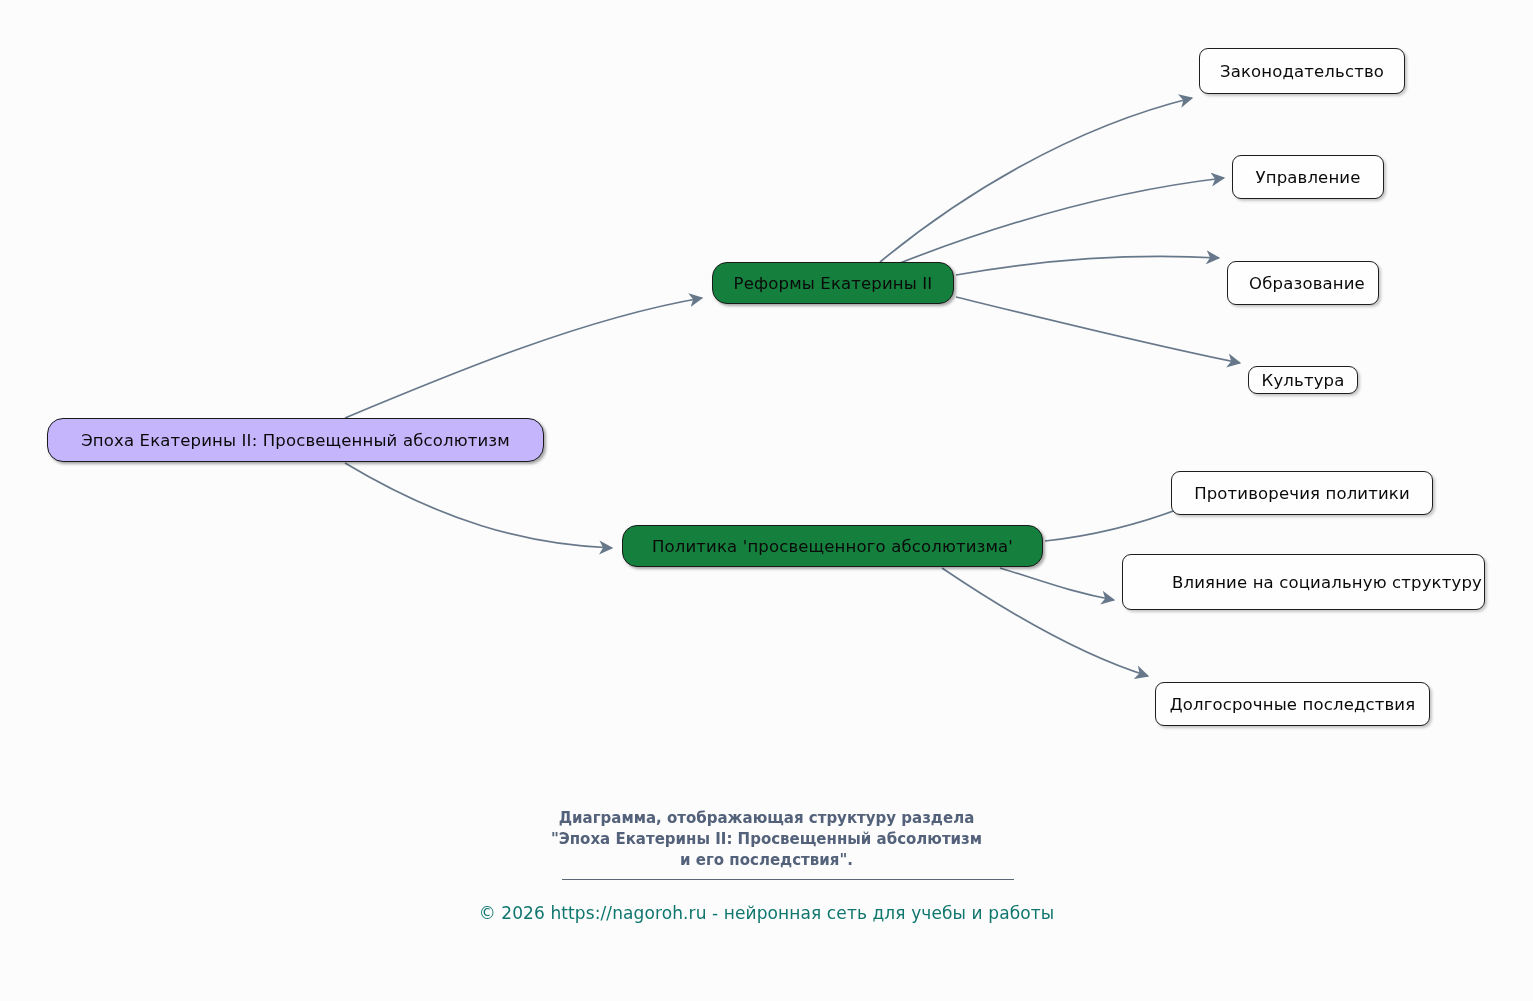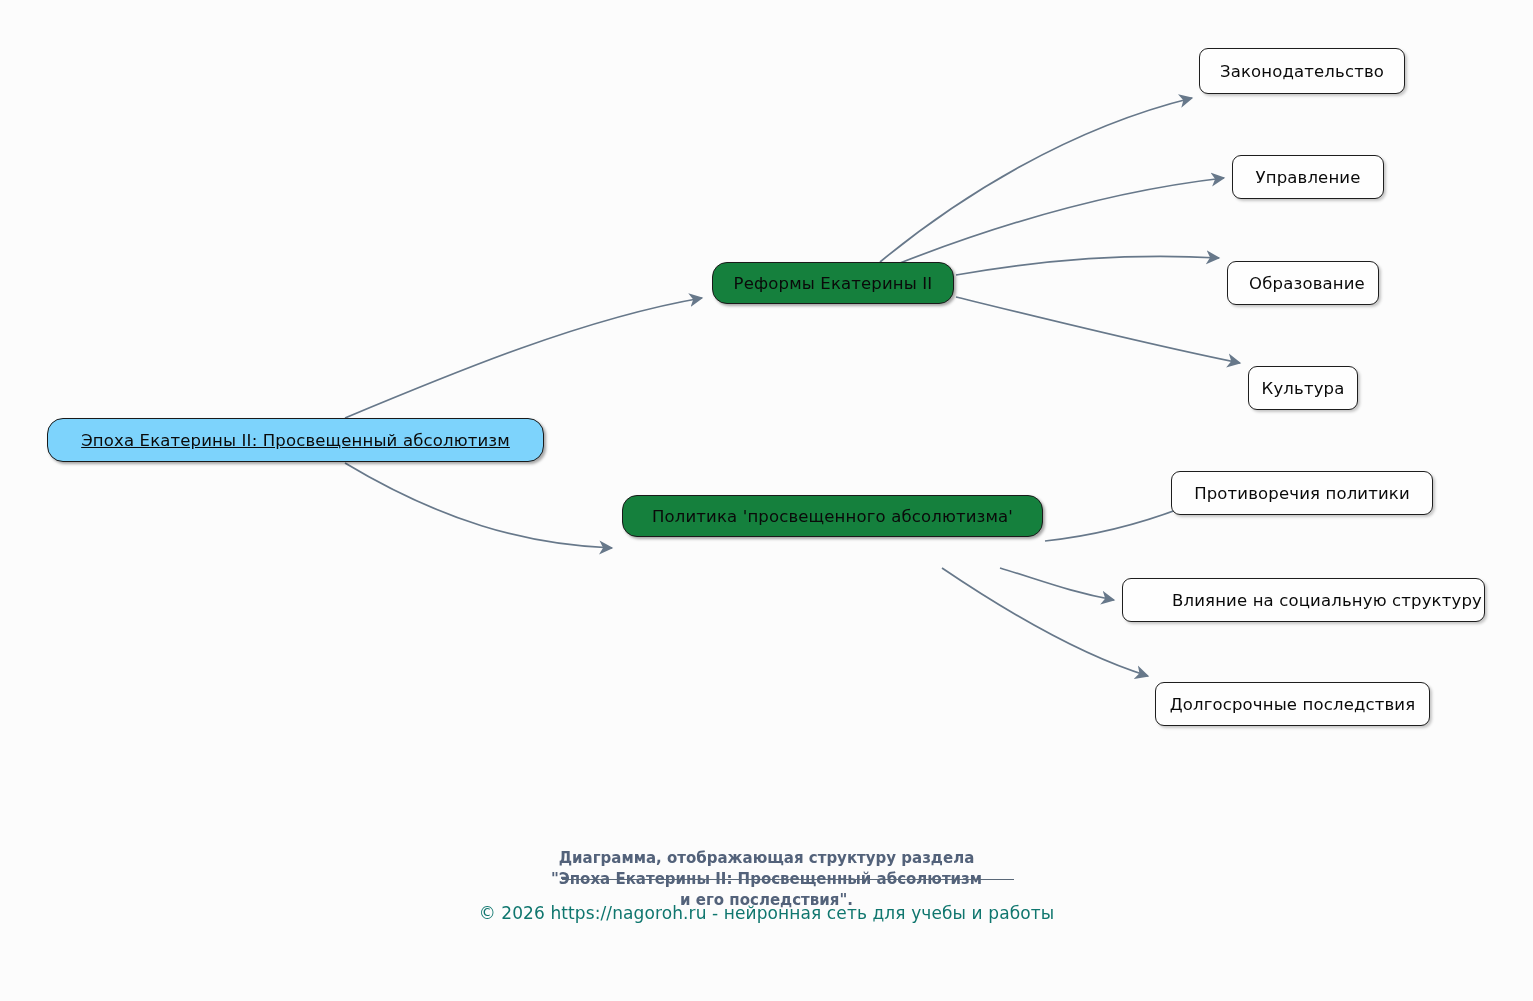--- a/index.html
+++ b/index.html
@@ -29,42 +29,41 @@
     align-items: center;
     justify-content: center;
     box-sizing: border-box;
     white-space: nowrap;
     border-radius: 14px;
     font-size: 16.5px;
     color: #0a0a0a;
     letter-spacing: 0.15px;
   }
   .node-root {
-    background: #7dd3fc;
+    background: #c4b5fd;
     border: 1.6px solid #1a1a1a;
     border-radius: 16px;
     box-shadow: 2px 2px 3px rgba(0,0,0,0.35);
-    text-decoration: underline;
   }
   .node-branch {
     background: #15803d;
     border: 1.6px solid #1a1a1a;
     border-radius: 15px;
     box-shadow: 2px 2px 3px rgba(0,0,0,0.35);
   }
   .node-leaf {
     background: #fefefe;
     border: 1.5px solid #1e1e1e;
     border-radius: 9px;
     box-shadow: 2px 2px 3px rgba(0,0,0,0.22);
   }
   #caption {
     position: absolute;
     left: 0;
-    top: 848px;
+    top: 808px;
     width: 1533px;
     text-align: center;
     font-family: "DejaVu Sans", sans-serif;
     font-weight: bold;
     font-size: 15px;
     line-height: 21px;
     color: #53627a;
   }
   #caption-rule {
     position: absolute;
@@ -114,33 +113,33 @@
 
     <path d="M 1000 568 C 1040 580, 1070 592, 1114 600" fill="none" stroke="#67788a" stroke-width="1.7" marker-end="url(#arrow)"></path>
 
     <path d="M 942 568 C 1010 614, 1080 655, 1148 676" fill="none" stroke="#67788a" stroke-width="1.7" marker-end="url(#arrow)"></path>
   </svg>
 
   <div class="node node-root" style="left:47px; top:418px; width:497px; height:44px;">Эпоха Екатерины II: Просвещенный абсолютизм</div>
 
   <div class="node node-branch" style="left:712px; top:262px; width:242px; height:42px;">Реформы Екатерины II</div>
 
-  <div class="node node-branch" style="left:622px; top:495px; width:421px; height:42px;">Политика 'просвещенного абсолютизма'</div>
+  <div class="node node-branch" style="left:622px; top:525px; width:421px; height:42px;">Политика 'просвещенного абсолютизма'</div>
 
   <div class="node node-leaf" style="left:1199px; top:48px; width:206px; height:46px;">Законодательство</div>
 
   <div class="node node-leaf" style="left:1232px; top:155px; width:152px; height:44px;">Управление</div>
 
   <div class="node node-leaf" style="left:1227px; top:261px; width:152px; height:44px;padding-left:8px;">Образование</div>
 
-  <div class="node node-leaf" style="left:1248px; top:366px; width:110px; height:44px;">Культура</div>
+  <div class="node node-leaf" style="left:1248px; top:366px; width:110px; height:28px;">Культура</div>
 
   <div class="node node-leaf" style="left:1171px; top:471px; width:262px; height:44px;">Противоречия политики</div>
 
-  <div class="node node-leaf" style="left:1122px; top:578px; width:363px; height:44px;padding-left:47px;">Влияние на социальную структуру</div>
+  <div class="node node-leaf" style="left:1122px; top:554px; width:363px; height:56px;padding-left:47px;">Влияние на социальную структуру</div>
 
   <div class="node node-leaf" style="left:1155px; top:682px; width:275px; height:44px;">Долгосрочные последствия</div>
 
   <div id="caption">
     <div>Диаграмма, отображающая структуру раздела</div>
     <div>"Эпоха Екатерины II: Просвещенный абсолютизм</div>
     <div>и его последствия".</div>
   </div>
 
   <div id="caption-rule"></div>

